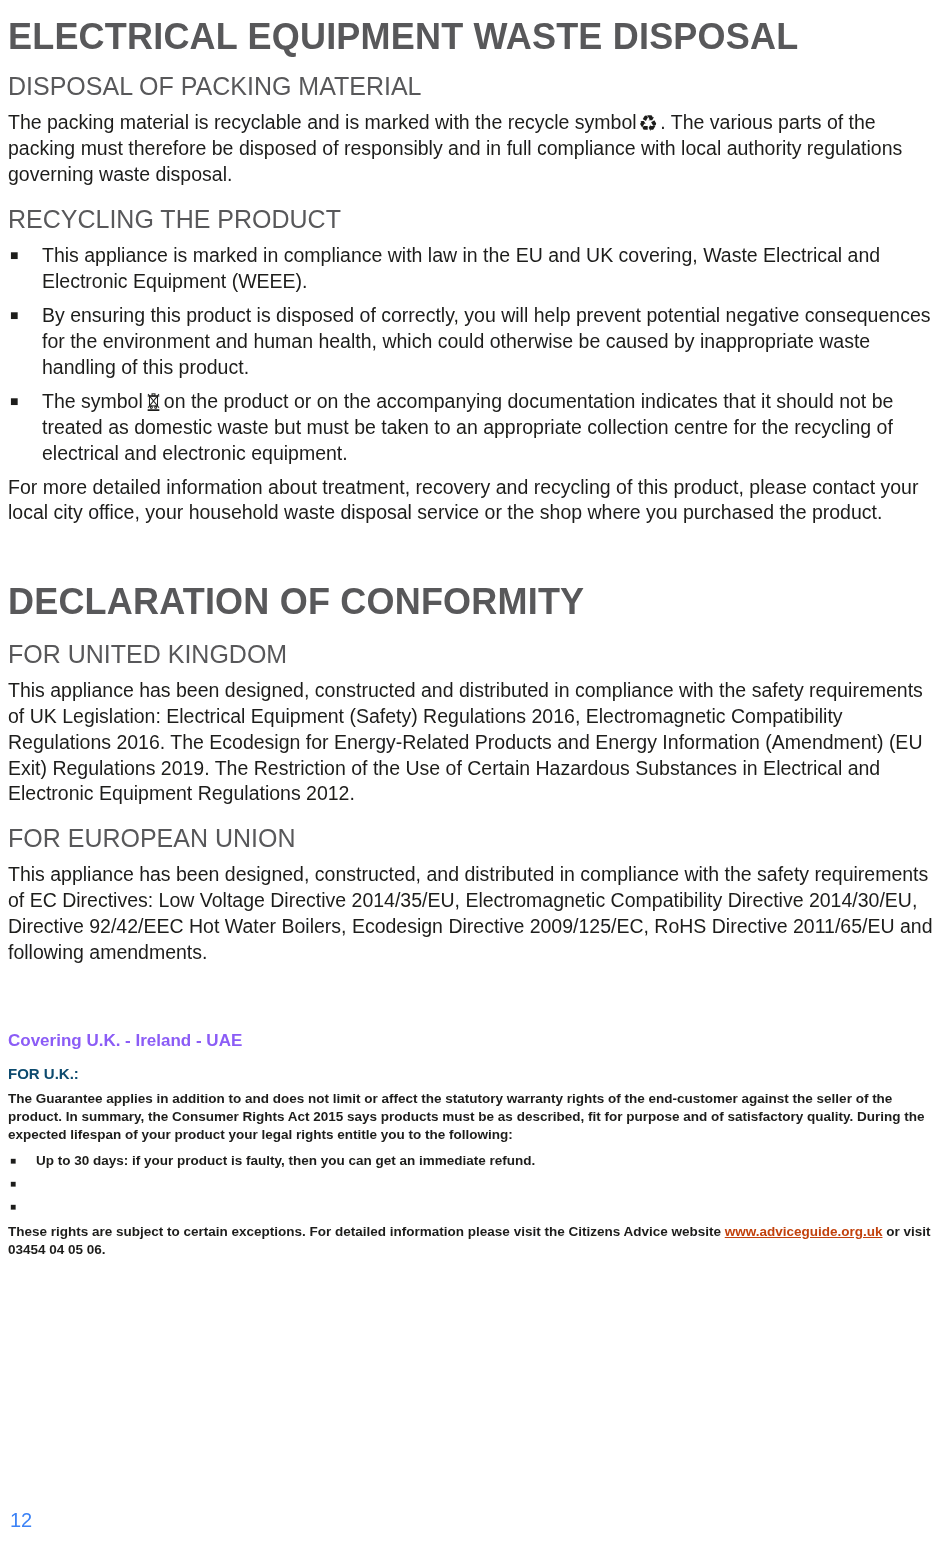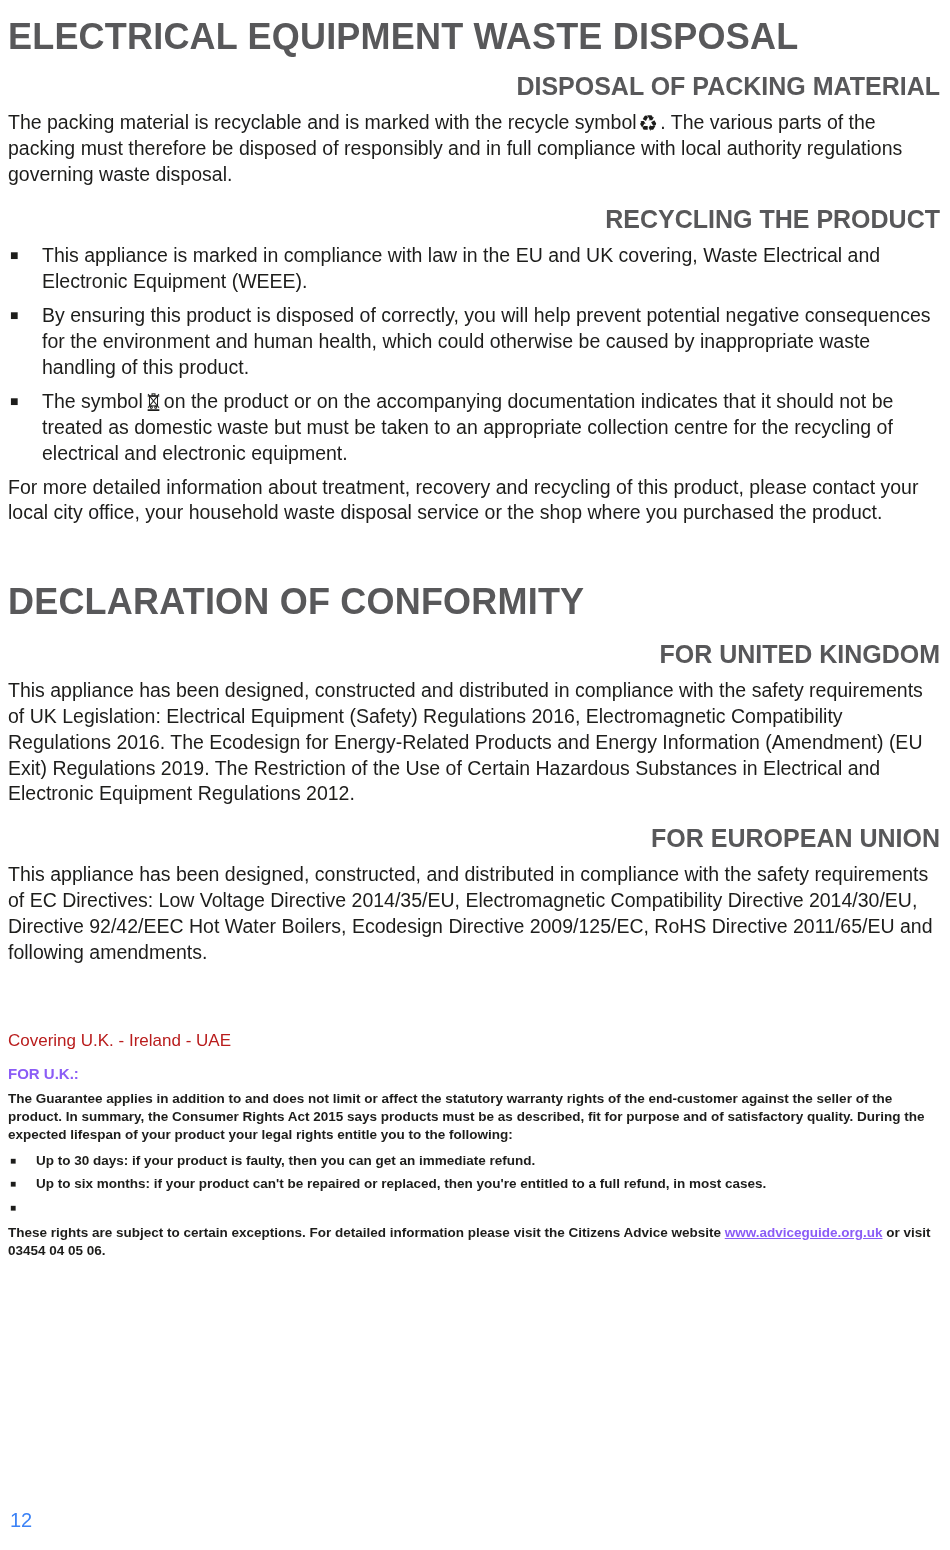--- a/index.html
+++ b/index.html
@@ -18,25 +18,24 @@
   h1 {
     font-size: 36px;
     font-weight: 700;
     color: #58585a;
     letter-spacing: 0.2px;
     line-height: 1.15;
     margin-bottom: 14px;
   }
   h2 {
     font-size: 25px;
-    font-weight: 700;
+    font-weight: 400;
     color: #58585a;
     line-height: 1.2;
     margin: 16px 0 9px 0;
-    text-align: right;
   }
   p.body {
     font-size: 19.5px;
     line-height: 1.33;
     margin-bottom: 11px;
   }
   ul.squares {
     list-style: none;
     margin-bottom: 6px;
   }
@@ -64,28 +63,28 @@
     padding: 0 2px;
   }
   .weee-svg {
     vertical-align: -3px;
     margin: 0 3px;
   }
   
   .guarantee h1 { margin-bottom: 16px; }
   .small-heading {
     font-size: 17px;
-    font-weight: 400;
-    color: #b91c1c;
+    font-weight: 700;
+    color: #8b5cf6;
     margin: 10px 0 10px 0;
   }
   .small-subheading {
     font-size: 15px;
     font-weight: 700;
-    color: #8b5cf6;
+    color: #0c4a6e;
     margin: 14px 0 8px 0;
   }
   p.small {
     font-size: 13.5px;
     font-weight: 700;
     line-height: 1.32;
     margin-bottom: 8px;
   }
   ul.squares-small {
     list-style: none;
@@ -100,21 +99,21 @@
     margin-bottom: 6px;
   }
   ul.squares-small .bullet {
     flex: 0 0 28px;
     font-size: 10px;
     line-height: 17px;
     padding-left: 2px;
   }
   .link {
     text-decoration: underline;
-    color: #8b5cf6;
+    color: #c2410c;
     cursor: pointer;
   }
   .page-number {
     position: absolute;
     left: 10px;
     bottom: 18px;
     font-size: 20px;
     color: #3b82f6;
   }
 </style>
@@ -175,21 +174,20 @@
 
     <p class="small">The Guarantee applies in addition to and does not limit or affect the statutory warranty rights of the end-customer against the seller of the product. In summary, the Consumer Rights Act 2015 says products must be as described, fit for purpose and of satisfactory quality. During the expected lifespan of your product your legal rights entitle you to the following:</p>
 
     <ul class="squares-small">
       <li>
         <span class="bullet">■</span>
         <span class="bullet-text">Up to 30 days: if your product is faulty, then you can get an immediate refund.</span>
       </li>
       <li>
         <span class="bullet">■</span>
-        <span class="bullet-text">Up to six months: if your product can't be repaired or replaced, then you're entitled to a full refund, in most cases.</span>
       </li>
       <li>
         <span class="bullet">■</span>
       </li>
     </ul>
 
     <p class="small"><span>These rights are subject to certain exceptions. For detailed information please visit the Citizens Advice website</span><span> </span><span class="link">www.adviceguide.org.uk</span><span> </span><span>or visit</span><span> </span><span>03454 04 05 06</span><span>.</span></p>
   </div>
 
 </div>

